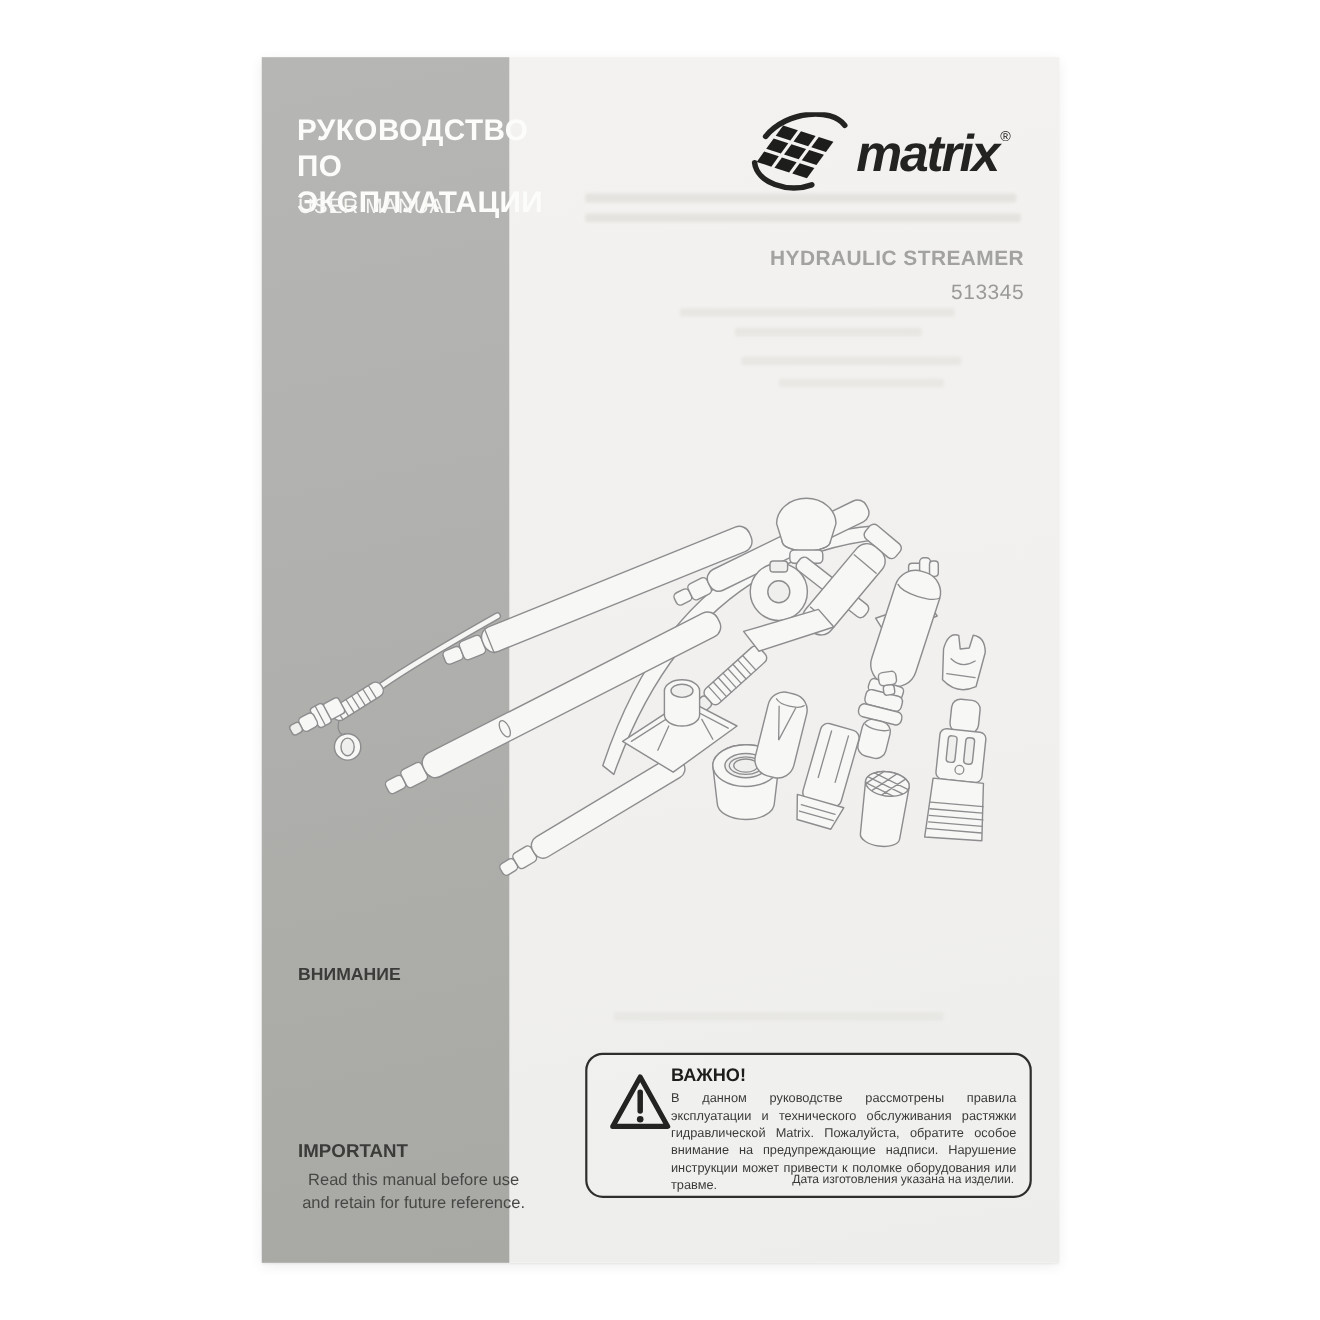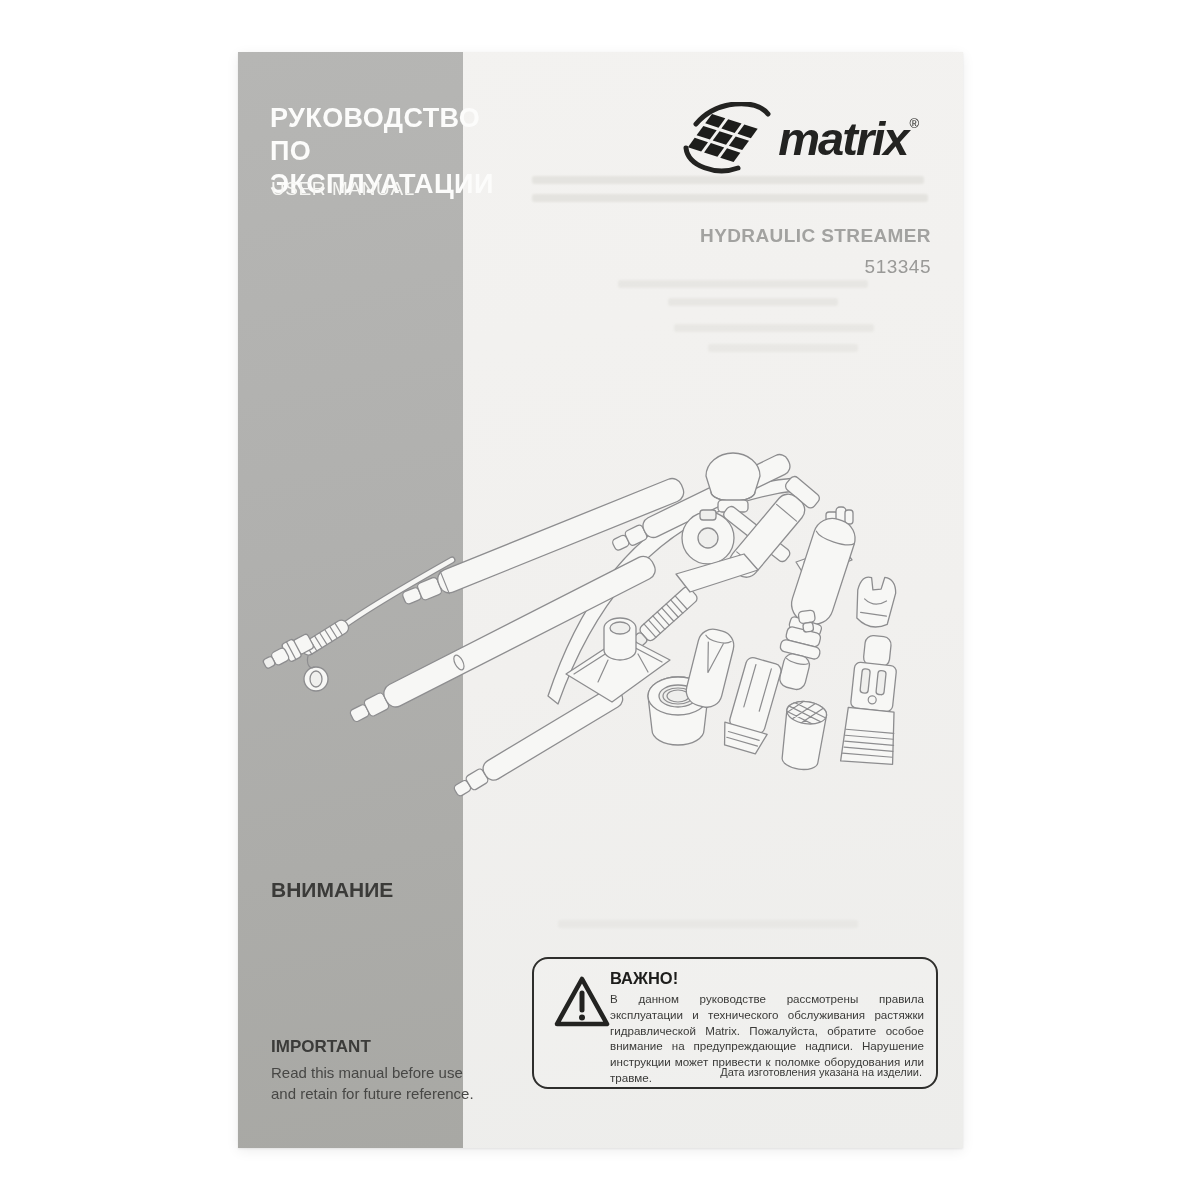--- a/index.html
+++ b/index.html
@@ -18,24 +18,24 @@
     background:linear-gradient(168deg,#b6b6b4 0%, #b0b0ae 45%, #a8a8a4 100%);
   }
   .sidebar-title{
     position:absolute; left:32px; top:50px; color:#fcfcfb; font-weight:bold;
     font-size:27px; line-height:33px; letter-spacing:.4px;
   }
   .sidebar-sub{
     position:absolute; left:33px; top:126px; color:#f6f6f3; font-size:19px;
     letter-spacing:.6px; font-weight:400;
   }
-  .attn-head{position:absolute; left:33px; top:826px; font-size:21px; font-weight:bold; color:#3b3b39;}
+  .attn-head{position:absolute; left:33px; top:826px; font-size:16px; font-weight:bold; color:#3b3b39;}
   .attn-body{position:absolute; left:33px; top:852px; width:210px; font-size:15px; line-height:20.5px; color:#474745;}
   .imp-head{position:absolute; left:33px; top:985px; font-size:17px; font-weight:bold; color:#3b3b39;}
-  .imp-body{position:absolute; left:33px; top:1011px; width:210px; font-size:15px; line-height:20.5px; color:#474745;}
+  .imp-body{position:absolute; left:33px; top:1011px; width:210px; font-size:15px; line-height:20.5px; color:#474745;text-align:center;}
 
   
   .brand{position:absolute; top:50px; right:44px; display:flex; align-items:center; height:76px;}
   .logo-mark{display:block;}
   .logo-text{
     font-size:47px; font-weight:800; font-style:italic; letter-spacing:-2px;
     color:#232321; margin-left:4px; transform:translateY(-2px);
   }
   .logo-reg{font-size:13px; color:#232321; align-self:flex-start; margin-top:14px; margin-left:2px;}
 

